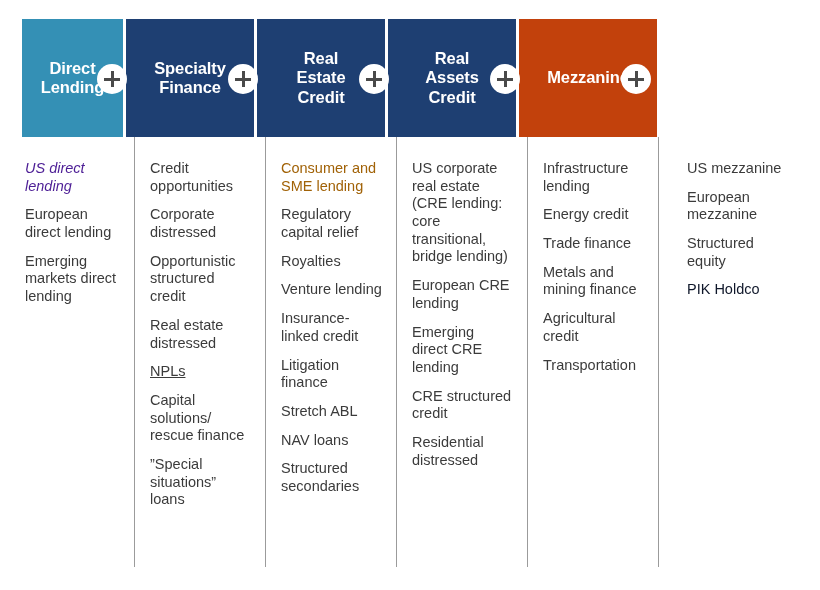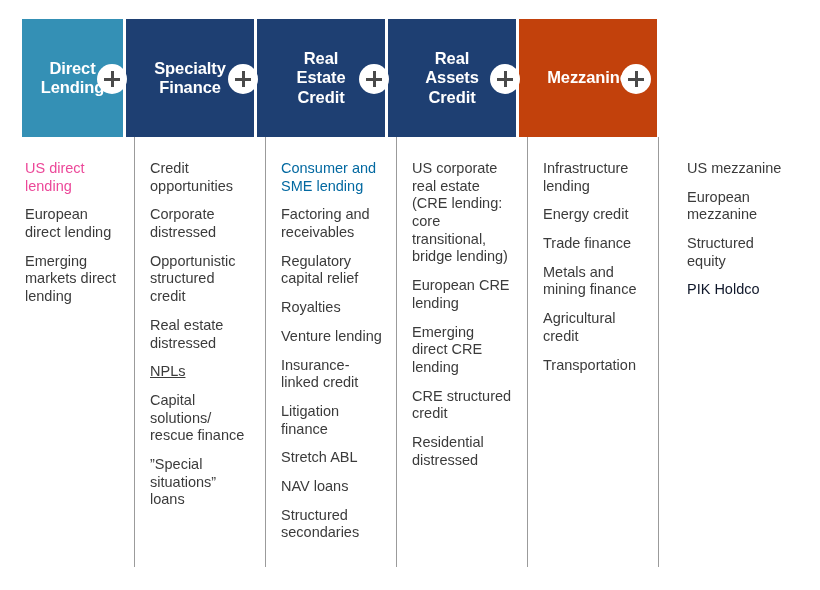--- a/index.html
+++ b/index.html
@@ -137,36 +137,35 @@
 Assets
 Credit</div>
       </div>
       <div class="header-cell" style="width: 138px; background: #c2410c;">
         <div class="header-title">Mezzanine</div>
       </div>
     </div>
 
   <div class="body-band">
       <div class="body-cell" style="width: 112px;">
-        <div class="item" style="color: #ec4899;">US direct lending</div>
+        <div class="item" style="color: #4c1d95; font-style: italic;">US direct lending</div>
         <div class="item" style="color: rgb(59, 59, 59);">European direct lending</div>
         <div class="item" style="color: rgb(59, 59, 59);">Emerging markets direct lending</div>
       </div>
       <div class="body-cell has-rule" style="width: 131px; border-left-color: rgb(155, 155, 155);">
         <div class="item" style="color: rgb(59, 59, 59);">Credit opportunities</div>
         <div class="item" style="color: rgb(59, 59, 59);">Corporate distressed</div>
         <div class="item" style="color: rgb(59, 59, 59);">Opportunistic structured credit</div>
         <div class="item" style="color: rgb(59, 59, 59);">Real estate distressed</div>
         <div class="item" style="color: rgb(59, 59, 59); text-decoration: underline;">NPLs</div>
         <div class="item" style="color: rgb(59, 59, 59);">Capital solutions/ rescue finance</div>
         <div class="item" style="color: rgb(59, 59, 59);">”Special situations” loans</div>
       </div>
       <div class="body-cell has-rule" style="width: 131px; border-left-color: rgb(155, 155, 155);">
-        <div class="item" style="color: #0369a1;">Consumer and SME lending</div>
-        <div class="item" style="color: rgb(59, 59, 59);">Factoring and receivables</div>
+        <div class="item" style="color: #a16207;">Consumer and SME lending</div>
         <div class="item" style="color: rgb(59, 59, 59);">Regulatory capital relief</div>
         <div class="item" style="color: rgb(59, 59, 59);">Royalties</div>
         <div class="item" style="color: rgb(59, 59, 59);">Venture lending</div>
         <div class="item" style="color: rgb(59, 59, 59);">Insurance-linked credit</div>
         <div class="item" style="color: rgb(59, 59, 59);">Litigation finance</div>
         <div class="item" style="color: rgb(59, 59, 59);">Stretch ABL</div>
         <div class="item" style="color: rgb(59, 59, 59);">NAV loans</div>
         <div class="item" style="color: rgb(59, 59, 59);">Structured secondaries</div>
       </div>
       <div class="body-cell has-rule" style="width: 131px; border-left-color: rgb(155, 155, 155);">

